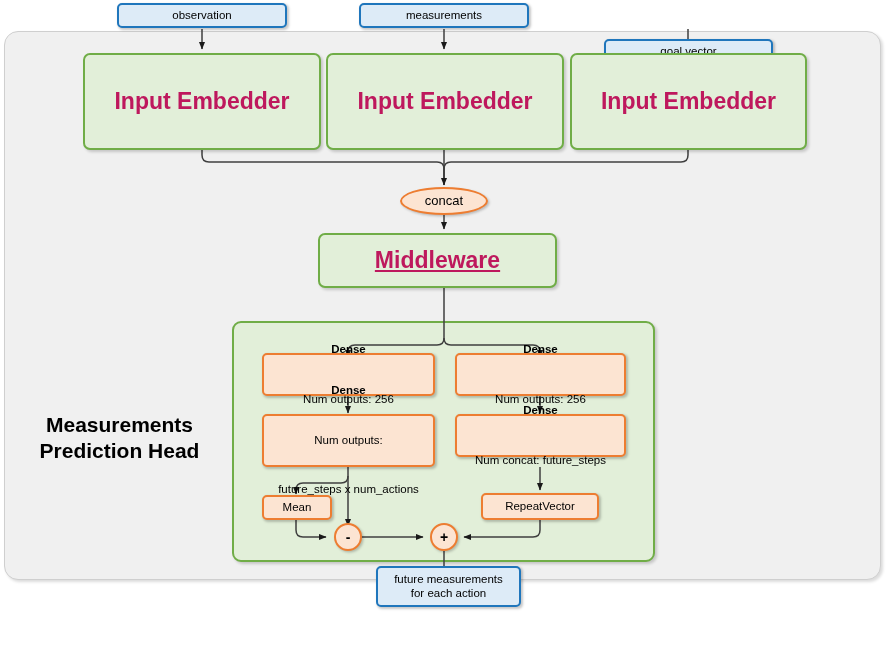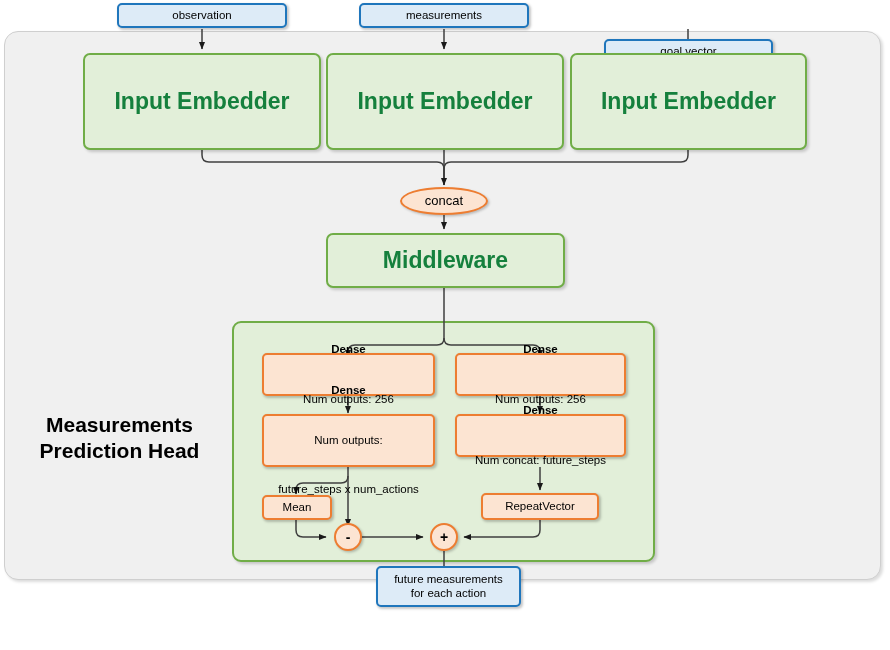--- a/index.html
+++ b/index.html
@@ -57,21 +57,21 @@
     color: #000000;
     font-size: 11.5px;
     box-shadow: 1.5px 1.5px 2.5px rgba(0,0,0,0.22);
   }
 
   
   .green-box {
     background: #e2efd9;
     border: 2px solid #70ad47;
     border-radius: 7px;
-    color: #15803d;
+    color: #be185d;
     font-size: 23px;
     font-weight: bold;
     box-shadow: 2px 2px 3px rgba(0,0,0,0.18);
   }
 
   
   .green-group {
     position: absolute;
     box-sizing: border-box;
     background: #e2efd9;
@@ -193,21 +193,21 @@
     <span>Input Embedder</span>
   </div>
   <div class="node green-box" style="left:570px; top:53px; width:237px; height:97px;">
     <span>Input Embedder</span>
   </div>
 
   <div class="node orange-ellipse" style="left:400px; top:187px; width:88px; height:28px;">
     <span>concat</span>
   </div>
 
-  <div class="node green-box" style="left:326px; top:233px; width:239px; height:55px;">
+  <div class="node green-box" style="left:318px; top:233px; width:239px; height:55px;text-decoration:underline;">
     <span>Middleware</span>
   </div>
 
   <div class="head-label" style="left:17px; top:412px; width:205px;">
     <div>Measurements</div>
     <div>Prediction Head</div>
   </div>
 
   <div class="node orange-box" style="left:262px; top:353px; width:173px; height:43px;">
     <span class="ttl">Dense</span>

